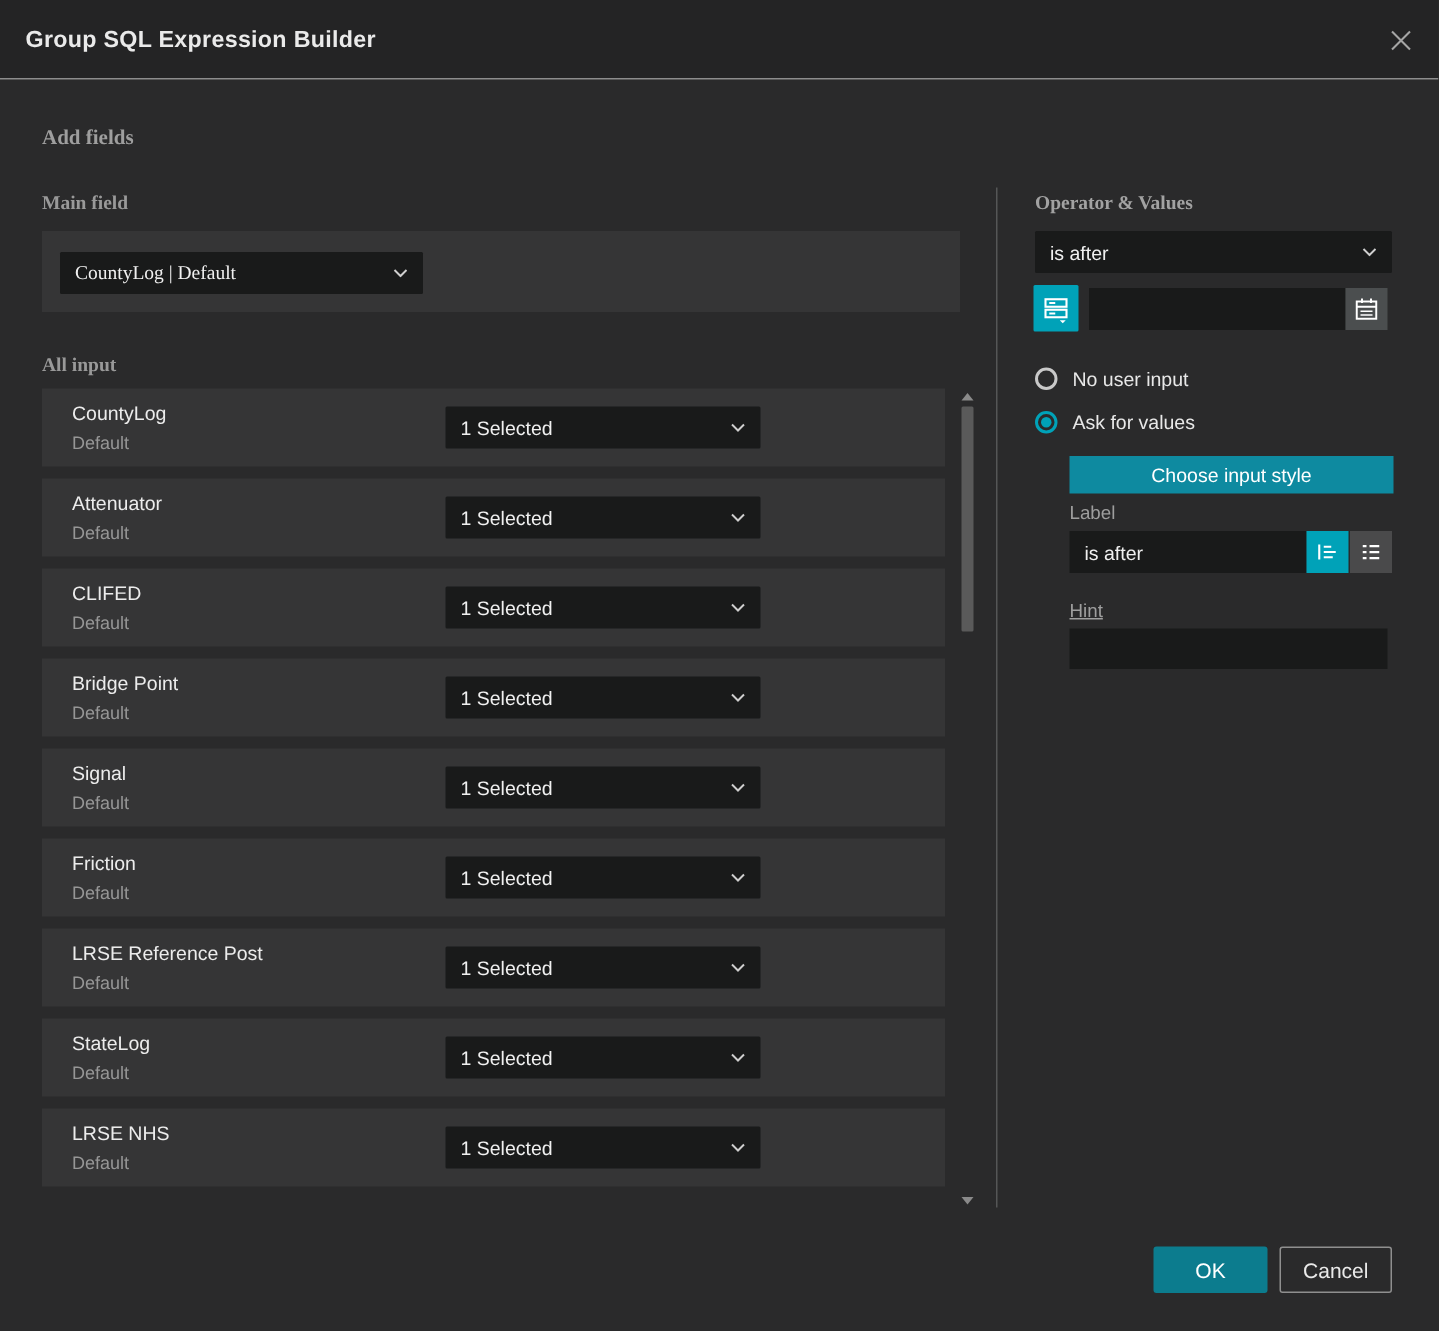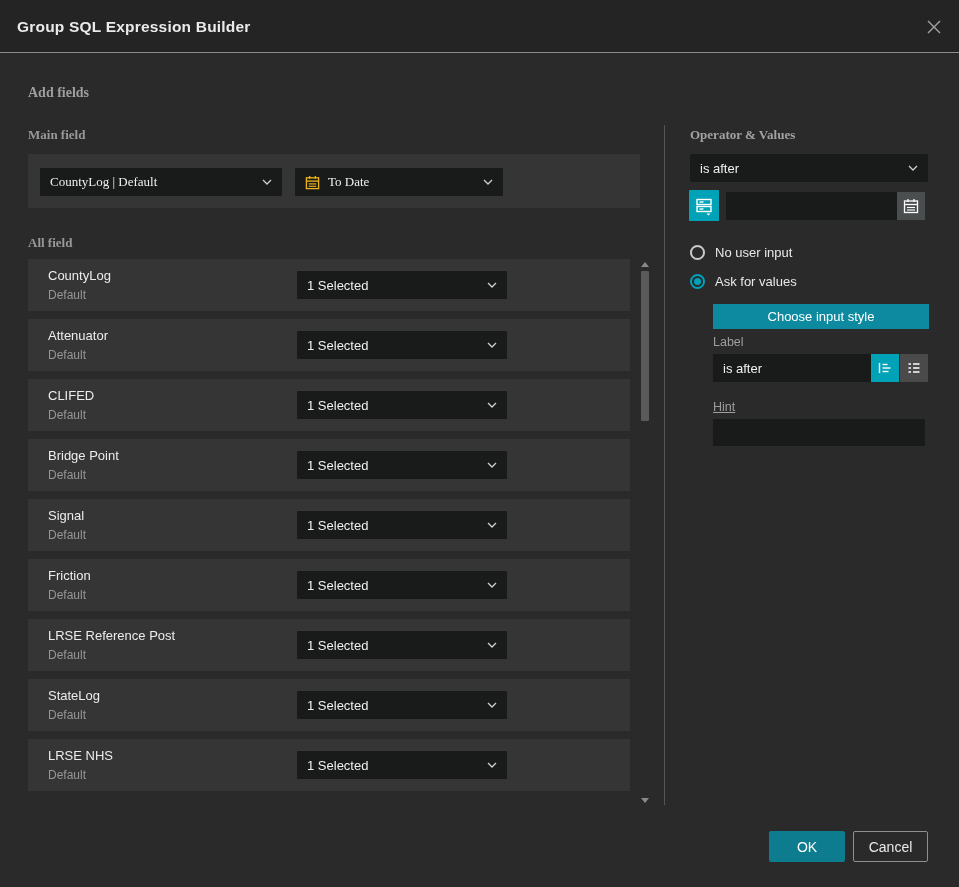--- a/index.html
+++ b/index.html
@@ -161,41 +161,23 @@
 
 <div class="main-panel">
   <div class="fselect abs" style="left:12px;top:14px;width:242px;height:28px;">
     <span class="sel-text">CountyLog | Default</span>
     <span class="chev">
       <svg width="10" height="6" viewBox="0 0 10 6">
           <path d="M1 1 L5 5 L9 1" fill="none" stroke="#cfcfcf" stroke-width="1.3"></path>
         </svg>
     </span>
   </div>
-  <div class="fselect abs" style="left:267px;top:14px;width:208px;height:28px;">
-    <span style="display:flex;">
-      <svg width="15" height="15" viewBox="0 0 16 16">
-        <rect x="1.5" y="3" width="13" height="11.5" fill="none" stroke="#efb41c" stroke-width="1.4"></rect>
-        <line x1="1.5" y1="6.5" x2="14.5" y2="6.5" stroke="#efb41c" stroke-width="1.4"></line>
-        <line x1="5" y1="1" x2="5" y2="4" stroke="#efb41c" stroke-width="1.4"></line>
-        <line x1="11" y1="1" x2="11" y2="4" stroke="#efb41c" stroke-width="1.4"></line>
-        <line x1="4" y1="9.5" x2="12" y2="9.5" stroke="#efb41c" stroke-width="1.2"></line>
-        <line x1="4" y1="12" x2="12" y2="12" stroke="#efb41c" stroke-width="1.2"></line>
-      </svg>
-    </span>
-    <span class="sel-text">To Date</span>
-    <span class="chev">
-      <svg width="10" height="6" viewBox="0 0 10 6">
-          <path d="M1 1 L5 5 L9 1" fill="none" stroke="#cfcfcf" stroke-width="1.3"></path>
-        </svg>
-    </span>
-  </div>
-</div>
-
-<div class="abs sub-heading" style="left:28px;top:235px;">All field</div>
+</div>
+
+<div class="abs sub-heading" style="left:28px;top:235px;">All input</div>
 
 <div class="fields-list">
   <div class="field-row">
     <div class="fr-name">CountyLog</div>
     <div class="fr-sub">Default</div>
     <div class="fselect">
       <span class="sel-text fr-sel">1 Selected</span>
       <span class="chev">
         <svg width="10" height="6" viewBox="0 0 10 6">
             <path d="M1 1 L5 5 L9 1" fill="none" stroke="#cfcfcf" stroke-width="1.3"></path>

